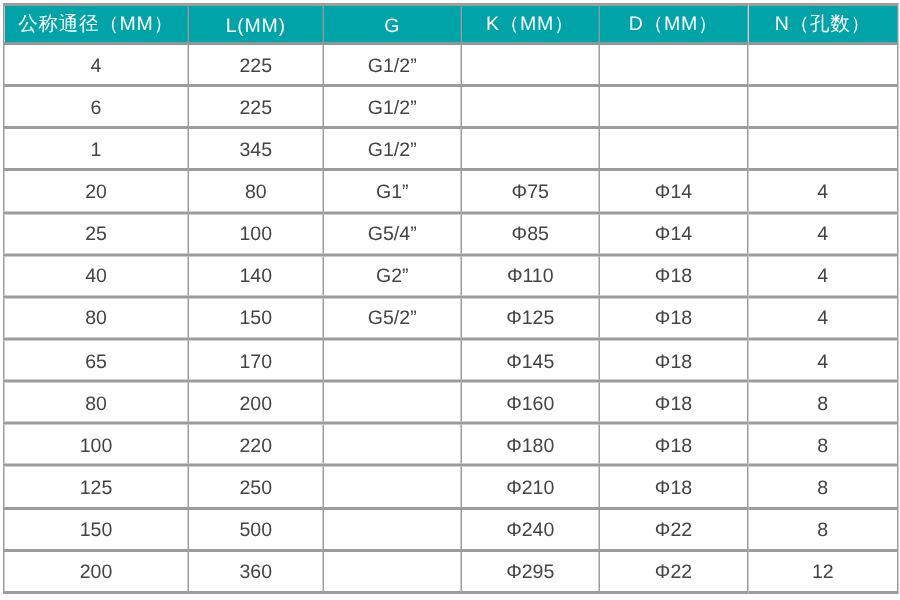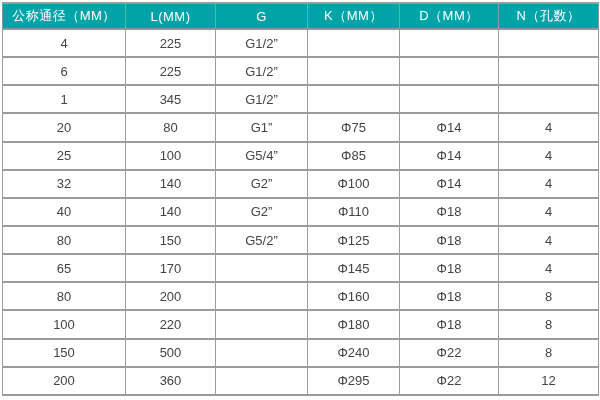--- a/index.html
+++ b/index.html
@@ -99,28 +99,20 @@
     </tr>
     <tr>
       <td>25</td>
       <td>100</td>
       <td>G5/4”</td>
       <td>Φ85</td>
       <td>Φ14</td>
       <td>4</td>
     </tr>
     <tr>
-      <td>32</td>
-      <td>140</td>
-      <td>G2”</td>
-      <td>Φ100</td>
-      <td>Φ14</td>
-      <td>4</td>
-    </tr>
-    <tr>
       <td>40</td>
       <td>140</td>
       <td>G2”</td>
       <td>Φ110</td>
       <td>Φ18</td>
       <td>4</td>
     </tr>
     <tr>
       <td>80</td>
       <td>150</td>
@@ -147,20 +139,28 @@
     </tr>
     <tr>
       <td>100</td>
       <td>220</td>
       <td></td>
       <td>Φ180</td>
       <td>Φ18</td>
       <td>8</td>
     </tr>
     <tr>
+      <td>125</td>
+      <td>250</td>
+      <td></td>
+      <td>Φ210</td>
+      <td>Φ18</td>
+      <td>8</td>
+    </tr>
+    <tr>
       <td>150</td>
       <td>500</td>
       <td></td>
       <td>Φ240</td>
       <td>Φ22</td>
       <td>8</td>
     </tr>
     <tr>
       <td>200</td>
       <td>360</td>

